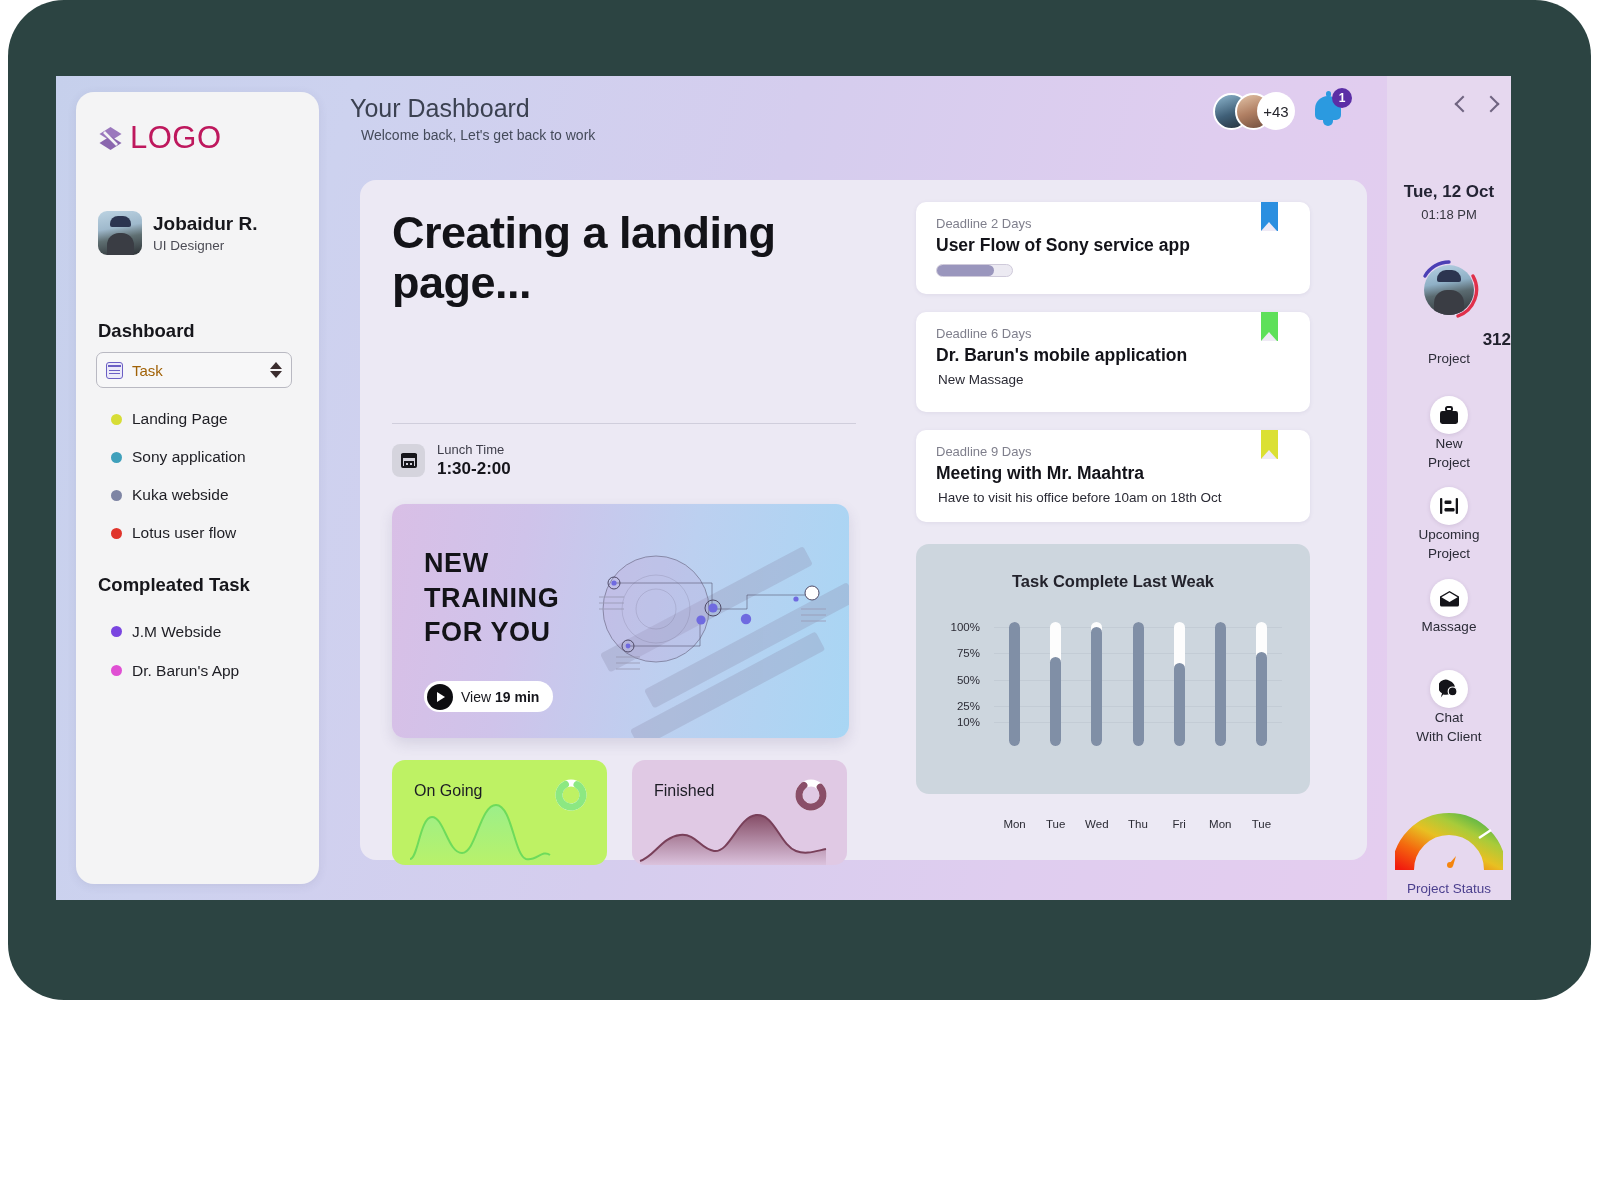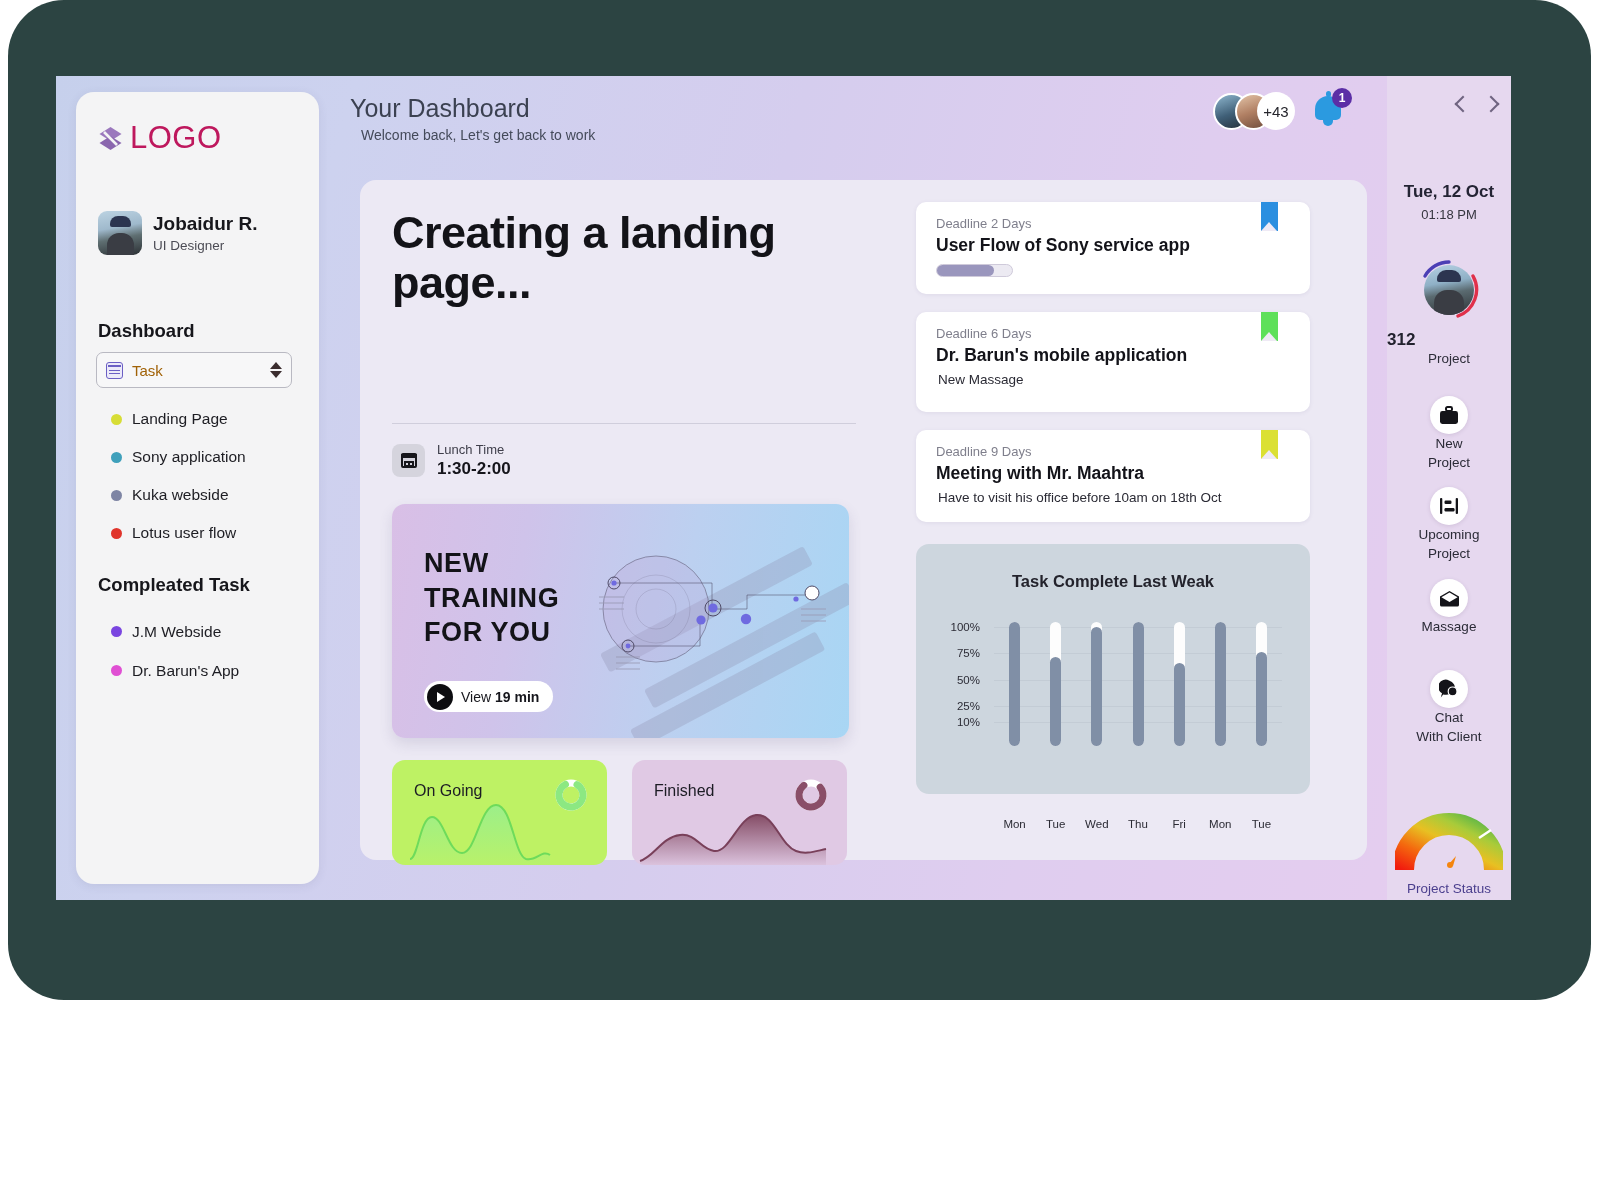--- a/index.html
+++ b/index.html
@@ -123,21 +123,21 @@
 
   #ring-wrap{position:absolute; left:50%; top:183px; transform:translateX(-50%); width:62px; height:62px;}
   #ring-wrap svg{position:absolute;left:0;top:0;}
   .ring-av{
     position:absolute;left:6px;top:6px;width:50px;height:50px;border-radius:50%;overflow:hidden;
     background:linear-gradient(170deg,#b7d2e4 0%,#8fb0c6 36%,#5a6a70 56%,#2b3034 100%);
   }
   .ring-av::before{content:"";position:absolute;left:13px;top:5px;width:24px;height:12px;background:#2c3550;border-radius:9px 9px 2px 2px;}
   .ring-av::after{content:"";position:absolute;left:10px;top:25px;width:30px;height:28px;background:#3a3d44;border-radius:13px 13px 0 0;}
 
-  #proj-num{position:absolute;left:0;right:0;top:254px;text-align:left;font-size:17px;font-weight:700;color:#22222e;}
+  #proj-num{position:absolute;left:0;right:0;top:254px;text-align:right;font-size:17px;font-weight:700;color:#22222e;}
   #proj-lbl{position:absolute;left:0;right:0;top:275px;text-align:center;font-size:13.5px;color:#2e2e3a;}
 
   .rail-item{position:absolute; left:0; width:124px; text-align:center;}
   .rail-circle{
     width:38px;height:38px;border-radius:50%;background:#fff;margin:0 auto;
     display:flex;align-items:center;justify-content:center;
     box-shadow:0 1px 4px rgba(60,40,80,.13);
   }
   .rail-text{font-size:13.5px;color:#2a2a36;line-height:1.25;margin-top:6px;white-space:pre-line;}
 

